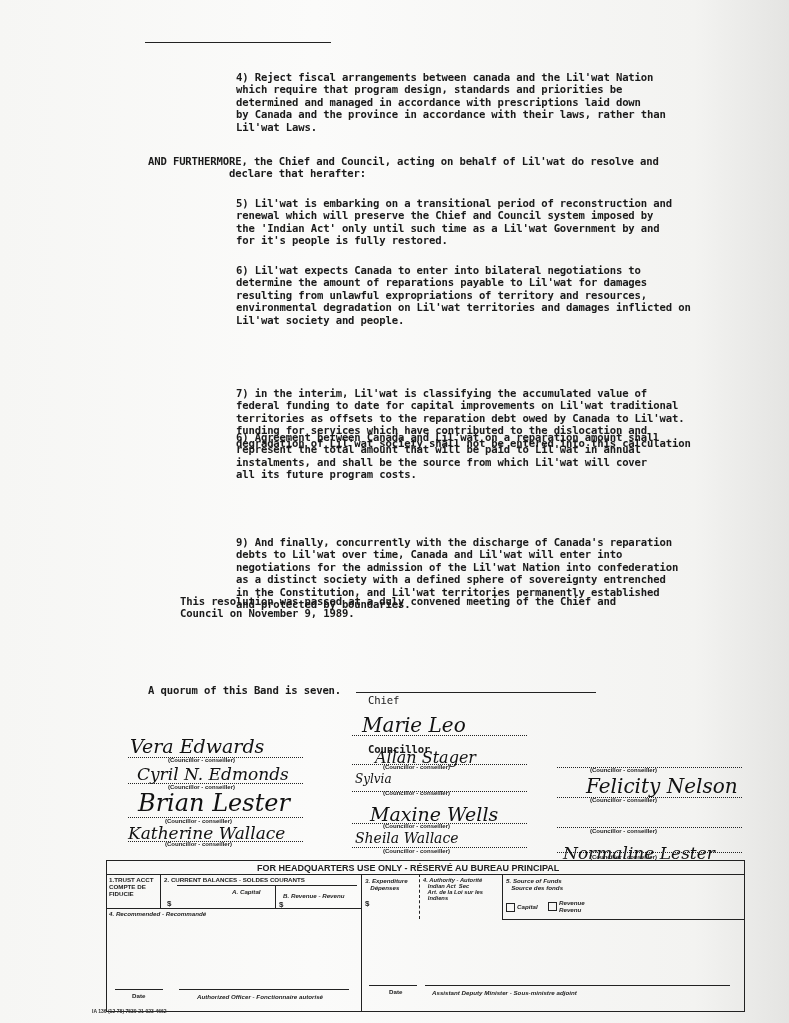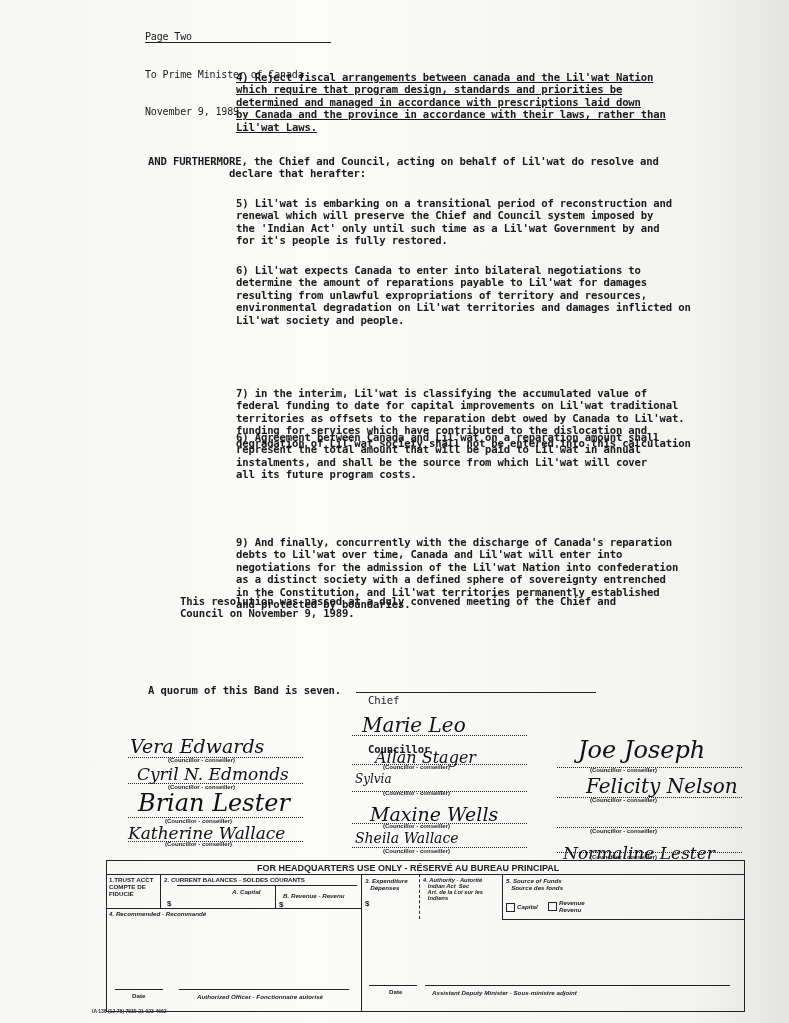--- a/index.html
+++ b/index.html
@@ -26,28 +26,23 @@
   .hline { position:absolute; height:0; border-top:1.1px solid #222;}
   .vline { position:absolute; width:0; border-left:1.1px solid #222;}
   .chk { display:inline-block; width:7px; height:7px; border:1px solid #222; vertical-align:middle; margin-right:2px;}
   .foot { position:absolute; left:92px; top:1008px; font-family:"Liberation Sans",sans-serif; font-size:5px; font-weight:bold; color:#333;}
 </style>
 </head>
 <body>
 
 <div class="page">
 
-  <div class="t hdr">
-    <div>Page Two</div>
-    <div>To Prime Minister of Canada</div>
-    <div>November 9, 1989</div>
-  </div>
   <div class="hdr-rule"></div>
 
-  <div class="t para" style="top:71px;text-decoration:underline;">4) Reject fiscal arrangements between canada and the Lil'wat Nation
+  <div class="t para" style="top:71px;">4) Reject fiscal arrangements between canada and the Lil'wat Nation
 which require that program design, standards and priorities be
 determined and managed in accordance with prescriptions laid down
 by Canada and the province in accordance with their laws, rather than
 Lil'wat Laws.</div>
   <div class="t para-wide" style="top:155px;">AND FURTHERMORE, the Chief and Council, acting on behalf of Lil'wat do resolve and
              declare that herafter:</div>
   <div class="t para" style="top:197px;">5) Lil'wat is embarking on a transitional period of reconstruction and
 renewal which will preserve the Chief and Council system imposed by
 the 'Indian Act' only until such time as a Lil'wat Government by and
 for it's people is fully restored.</div>
@@ -108,21 +103,20 @@
   <div class="caption" style="left:383px; top:790px;">(Councillor - conseiller)</div>
 
   <div class="sig" style="left:370px; top:803px; font-size:19px;">Maxine Wells</div>
   <div class="sigline" style="left:352px; top:823px; width:175px;"></div>
   <div class="caption" style="left:383px; top:823px;">(Councillor - conseiller)</div>
 
   <div class="sig" style="left:355px; top:830px; font-size:14px;">Sheila Wallace</div>
   <div class="sigline" style="left:352px; top:847px; width:175px;"></div>
   <div class="caption" style="left:383px; top:848px;">(Councillor - conseiller)</div>
 
-  <div class="sig" style="left:578px; top:736px; font-size:24px;">Joe Joseph</div>
   <div class="sigline" style="left:557px; top:767px; width:185px;"></div>
   <div class="caption" style="left:590px; top:767px;">(Councillor - conseiller)</div>
 
   <div class="sig" style="left:586px; top:774px; font-size:20px;">Felicity Nelson</div>
   <div class="sigline" style="left:557px; top:797px; width:185px;"></div>
   <div class="caption" style="left:590px; top:797px;">(Councillor - conseiller)</div>
 
   <div class="sig" style="left:563px; top:809px; font-size:17px;margin-top:34px;">Normaline Lester</div>
   <div class="sigline" style="left:557px; top:827px; width:185px;"></div>
   <div class="caption" style="left:590px; top:828px;">(Councillor - conseiller)</div>

